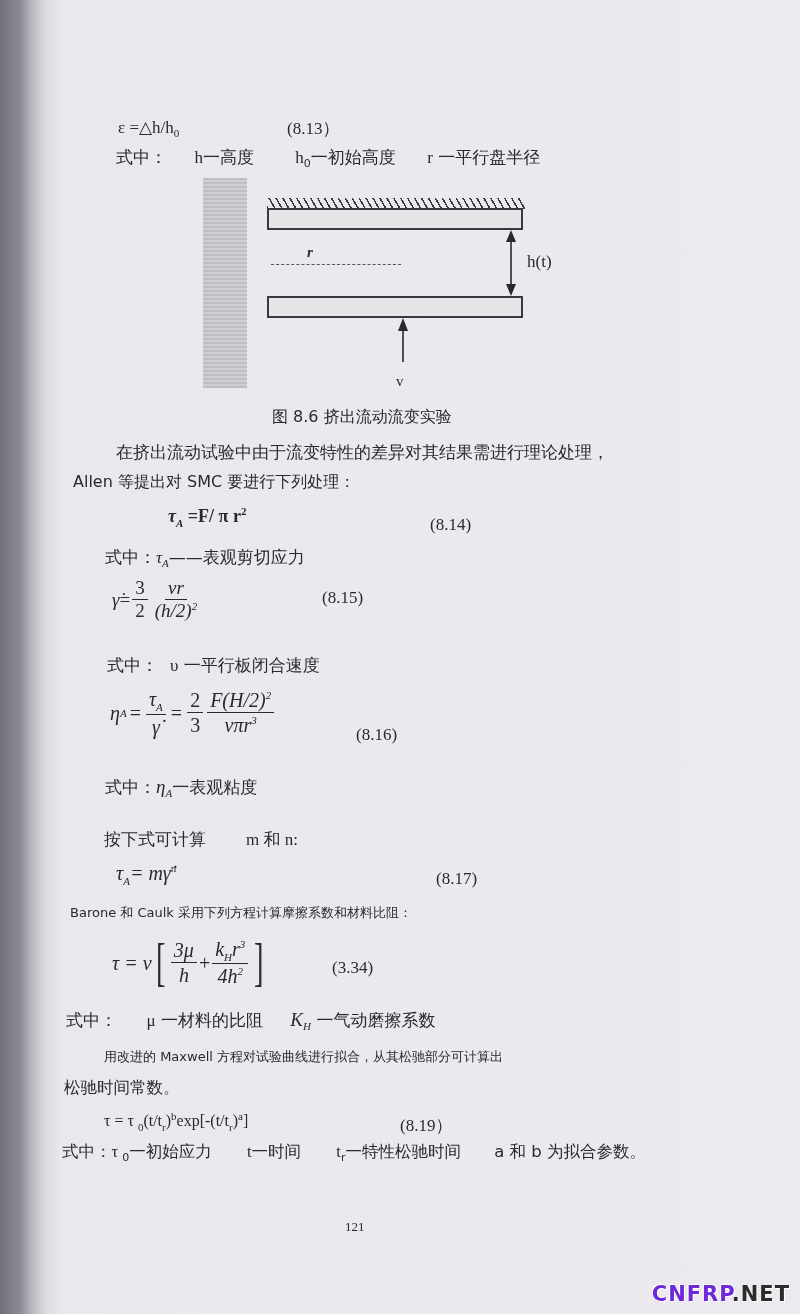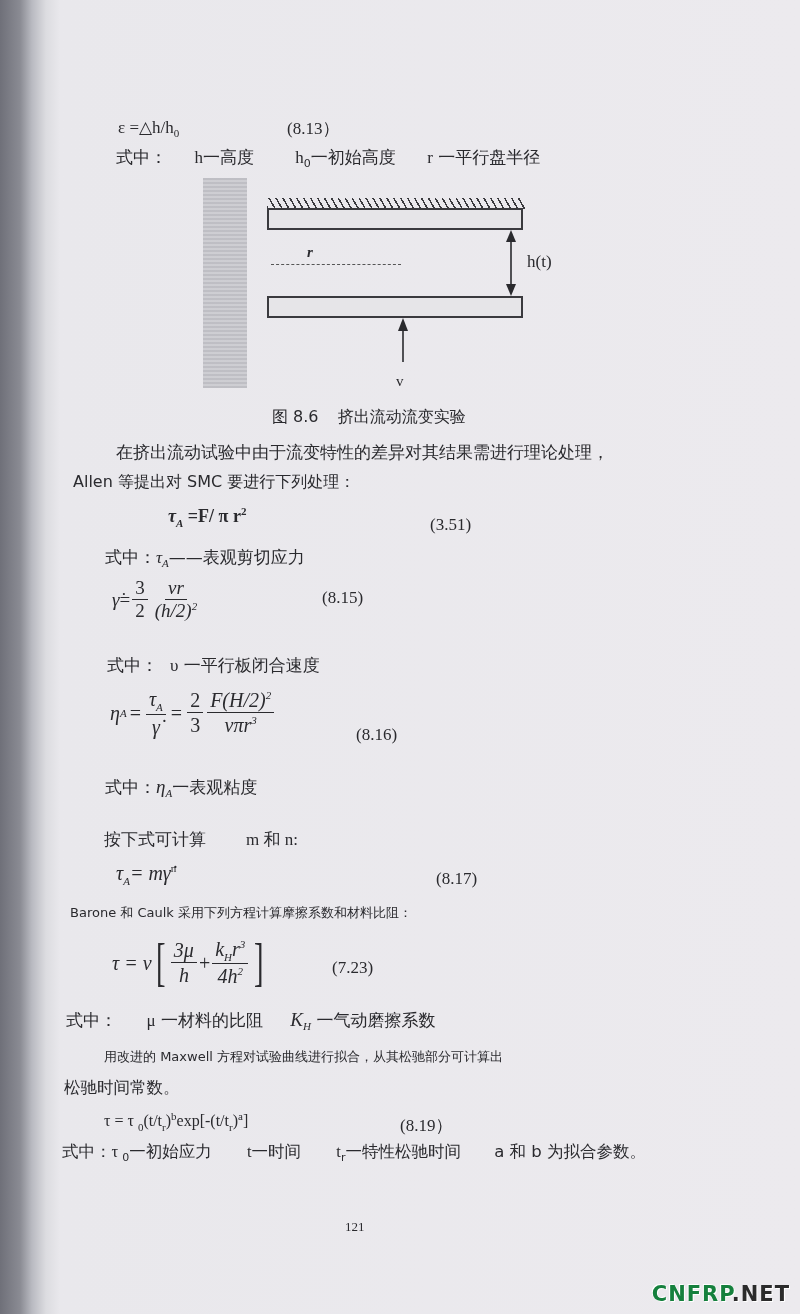--- a/index.html
+++ b/index.html
@@ -60,30 +60,30 @@
   <div class="abs ser" style="left:324px; top:74px; font-size:17px;">h(t)</div>
 
   <svg style="position:absolute; left:192px; top:140px;" width="16" height="44">
     <line x1="8" y1="6" x2="8" y2="44" stroke="#2a2a2e" stroke-width="1.6"></line>
     <polygon points="8,0 3,13 13,13" fill="#2a2a2e"></polygon>
   </svg>
   <div class="abs ser" style="left:193px; top:195px; font-size:15px;">v</div>
 </div>
 <div class="abs cn" style="left:272px; top:407px; font-size:16px;">
   <span>图 8.6</span>
-  <span style="margin-left:14px">挤出流动流变实验</span>
+  <span style="">挤出流动流变实验</span>
 </div>
 
 <div class="abs cn" style="left:116px; top:441px;">在挤出流动试验中由于流变特性的差异对其结果需进行理论处理，</div>
 <div class="abs cn" style="left:73px; top:472px; font-size:16px;">Allen 等提出对 SMC 要进行下列处理：</div>
 
 <div class="abs ser" style="left:168px; top:505px; font-size:18px;font-weight:bold;">
   <span class="it">τ</span><sub class="it">A</sub><span> =F/ π r</span><sup>2</sup>
 </div>
-<div class="abs ser t" style="left:430px; top:515px;">(3.51)</div>
+<div class="abs ser t" style="left:430px; top:515px;">(8.14)</div>
 
 <div class="abs cn" style="left:105px; top:546px;">
   <span>式中：</span><span class="it ser">τ</span><sub class="it">A</sub><span>——表观剪切应力</span>
 </div>
 
 <div class="abs eqrow" style="left:112px; top:577px;">
   <span class="it">γ̇</span>
   <span>=</span>
   <span class="frac">
     <span class="num">3</span>
@@ -142,21 +142,21 @@
     <span class="num it">3μ</span>
     <span class="den it">h</span>
   </span>
   <span>+</span>
   <span class="frac">
     <span class="num it"><span>k</span><sub>H</sub><span>r</span><sup>3</sup></span>
     <span class="den it"><span>4h</span><sup>2</sup></span>
   </span>
   <span class="bracket">]</span>
 </div>
-<div class="abs ser t" style="left:332px; top:958px;">(7.23)</div>
+<div class="abs ser t" style="left:332px; top:958px;">(3.34)</div>
 
 <div class="abs cn" style="left:66px; top:1009px;">
   <span>式中：</span>
   <span style="margin-left:24px" class="ser">μ</span><span> 一材料的比阻</span>
   <span style="margin-left:22px; font-size:19px" class="it ser">K</span><sub class="it">H</sub><span> 一气动磨擦系数</span>
 </div>
 
 <div class="abs cn" style="left:104px; top:1048px; font-size:13px;">用改进的 Maxwell 方程对试验曲线进行拟合，从其松驰部分可计算出</div>
 <div class="abs cn" style="left:64px; top:1077px; font-size:16.5px;">松驰时间常数。</div>
 
@@ -168,14 +168,14 @@
 <div class="abs cn" style="left:62px; top:1141px; font-size:16.5px;">
   <span>式中：</span><span class="ser">τ </span><sub>0</sub><span>一初始应力</span>
   <span style="margin-left:30px" class="ser">t</span><span>一时间</span>
   <span style="margin-left:30px" class="ser">t</span><sub>r</sub><span>一特性松驰时间</span>
   <span style="margin-left:28px">a 和 b 为拟合参数。</span>
 </div>
 
 <div class="abs ser" style="left:345px; top:1219px; font-size:13px;">121</div>
 
 <div class="watermark">
-  <span style="color:#15803d; text-shadow:1px 1px 0 #fff, -1px -1px 0 #fff;">CNFRP</span><span style="color:#2b2b2b; text-shadow:1px 1px 0 #fff;">.NET</span>
+  <span style="color:#6d28d9; text-shadow:1px 1px 0 #fff, -1px -1px 0 #fff;">CNFRP</span><span style="color:#2b2b2b; text-shadow:1px 1px 0 #fff;">.NET</span>
 </div>
 
 </body></html>

